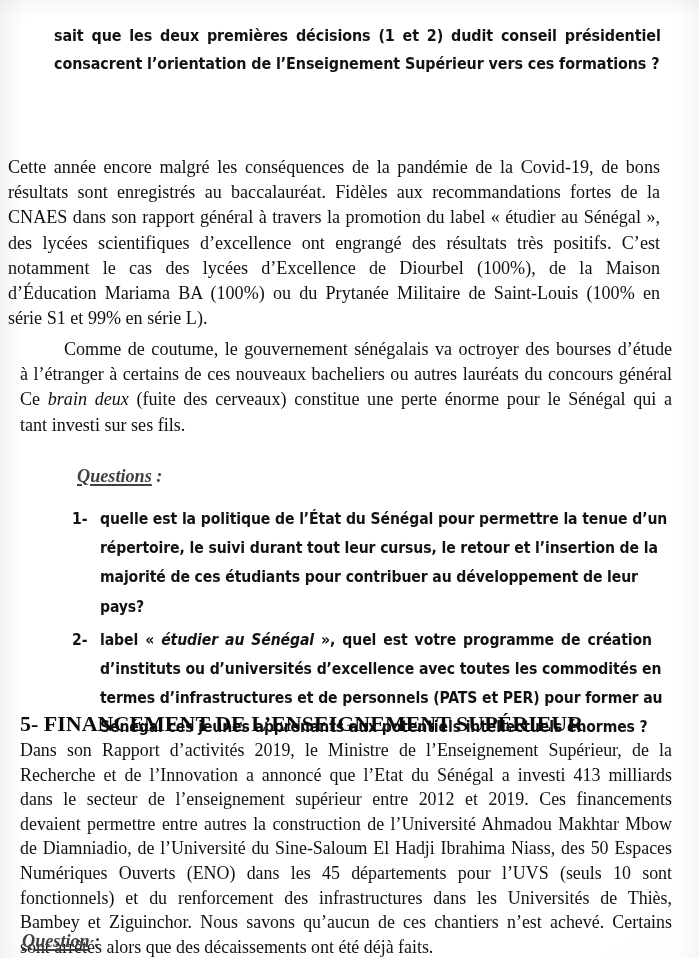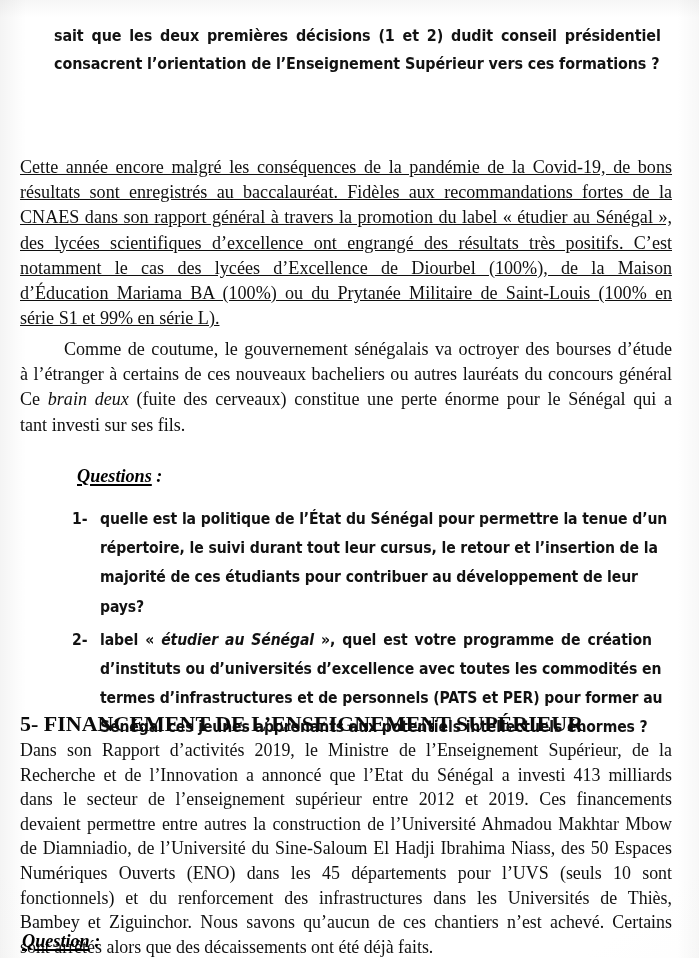--- a/index.html
+++ b/index.html
@@ -116,34 +116,34 @@
     text-align: justify;
     text-align-last: justify;
     white-space: nowrap;
   }
   .body-para .ln.last {
     text-align: left;
     text-align-last: left;
     white-space: normal;
   }
 
-  #para-bac  { left: 20px; top: 155px;  width: 652px; text-decoration: underline; }
+  #para-bac  { left: 8px; top: 155px;  width: 652px; }
   #para-bourses { left: 20px; top: 337px; width: 652px; }
   #para-financement { left: 20px; top: 738px; width: 652px; font-size: 17.9px; line-height: 24.6px; }
 
   .ital { font-style: italic; }
 
   
   .q-label {
     position: absolute;
     font-family: "Liberation Serif", "DejaVu Serif", serif;
     font-weight: 700;
     font-style: italic;
     font-size: 18.2px;
-    color: #000000;
+    color: #404040;
   }
   .q-label .u {
     text-decoration: underline;
     text-underline-offset: 2px;
     text-decoration-thickness: 1.6px;
   }
   #questions-label { left: 77px; top: 466px; }
   #question-label  { left: 22px; top: 931px; }
 
   

